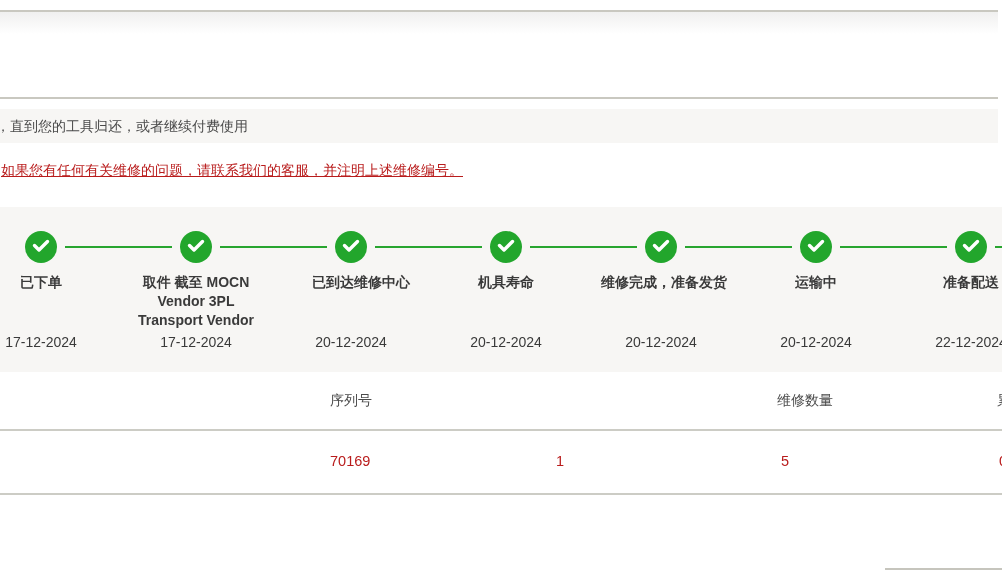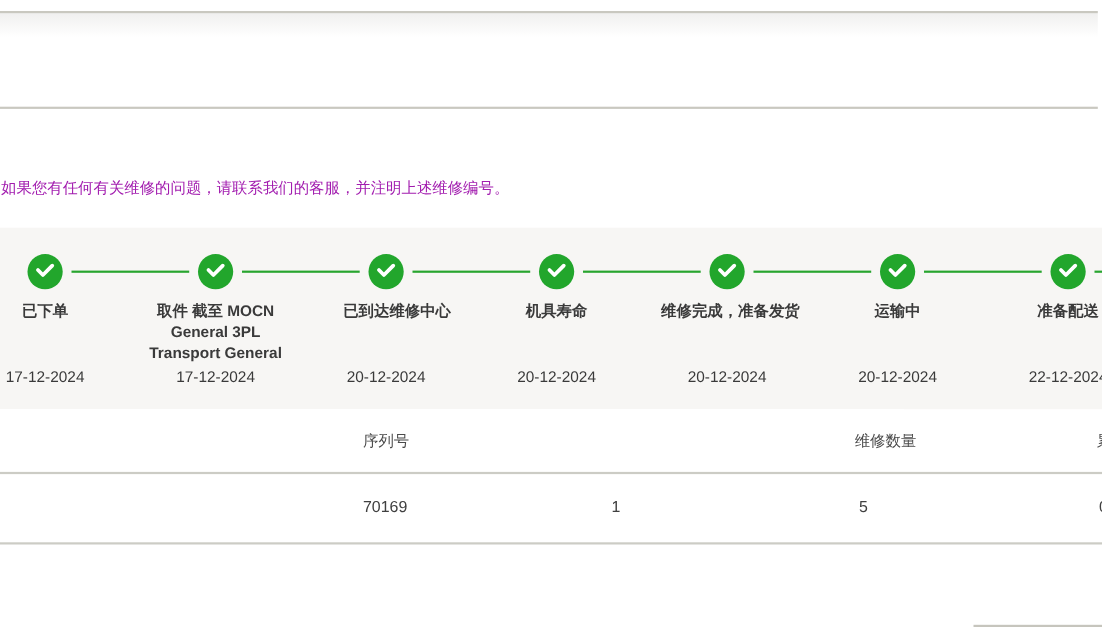--- a/index.html
+++ b/index.html
@@ -28,21 +28,21 @@
     background: #f7f6f4;
     overflow: hidden;
   }
   .note-row-text {
     position: absolute; left: -4px; top: 0;
     line-height: 34px; font-size: 14px; color: #4a4a4a;
     white-space: nowrap;
   }
   .note-line2 {
     position: absolute; top: 162px; left: 1px;
-    font-size: 14px; color: #a21caf; white-space: nowrap;
+    font-size: 14px; color: #b91c1c; white-space: nowrap; text-decoration: underline;
   }
 
   .timeline-section {
     position: absolute; top: 207px; left: 0;
     width: 1002px; height: 165px;
     background: #f7f6f4;
   }
   .connector {
     position: absolute; top: 39px; height: 2px;
     background: #28a52f;
@@ -67,41 +67,44 @@
   .table-section {
     position: absolute; top: 372px; left: 0;
     width: 822px; height: 201px; background: #ffffff;
   }
   .th-cell {
     position: absolute; top: 0; height: 57px; line-height: 57px;
     font-size: 14px; color: #4a4a4a; white-space: nowrap;
   }
   .td-cell {
     position: absolute; top: 57px; height: 65px; line-height: 65px;
-    font-size: 14.5px; color: #404040; white-space: nowrap;
+    font-size: 14.5px; color: #b91c1c; white-space: nowrap;
   }
   .table-line { position: absolute; left: 0; width: 1002px; height: 2px; background: #ccccc5; }
   .table-line-1 { top: 57px; }
   .table-line-2 { top: 121px; }
   .clip-frag { overflow: hidden; }
 
   .h-scrollbar {
     position: absolute; top: 568px; left: 885px;
     width: 117px; height: 2px; background: #c6c5bd;
   }
 </style>
 </head>
 <body>
 
 <div class="page">
 
   <div class="hline top-line"></div>
   <div class="top-shadow"></div>
   <div class="hline second-line"></div>
 
+  <div class="note-row">
+    <div class="note-row-text"><span>，</span><span>直到您的工具归还，或者继续付费使用</span></div>
+  </div>
 
   <div class="note-line2">如果您有任何有关维修的问题，请联系我们的客服，并注明上述维修编号。</div>
 
   <div class="timeline-section" id="timeline">
       <div class="connector" style="left: 65px; width: 107px;"></div>
   <div class="step">
     <div class="step-circle" style="left: 25px;">
       <span><svg width="32" height="32" viewBox="0 0 32 32">
         <path d="M9.5 16.5 L14 21 L22.5 12.5" fill="none" stroke="#ffffff" stroke-width="3.4" stroke-linecap="round" stroke-linejoin="round"></path>
       </svg></span>
@@ -109,21 +112,21 @@
     <div class="step-label" style="left: -25px;">已下单</div>
     <div class="step-date" style="left: -7px;">17-12-2024</div>
   </div>
 <div class="connector" style="left: 220px; width: 107px;"></div>
   <div class="step">
     <div class="step-circle" style="left: 180px;">
       <span><svg width="32" height="32" viewBox="0 0 32 32">
         <path d="M9.5 16.5 L14 21 L22.5 12.5" fill="none" stroke="#ffffff" stroke-width="3.4" stroke-linecap="round" stroke-linejoin="round"></path>
       </svg></span>
     </div>
-    <div class="step-label" style="left: 130px;">取件 截至 MOCN General 3PL Transport General</div>
+    <div class="step-label" style="left: 130px;">取件 截至 MOCN Vendor 3PL Transport Vendor</div>
     <div class="step-date" style="left: 148px;">17-12-2024</div>
   </div>
 <div class="connector" style="left: 375px; width: 107px;"></div>
   <div class="step">
     <div class="step-circle" style="left: 335px;">
       <span><svg width="32" height="32" viewBox="0 0 32 32">
         <path d="M9.5 16.5 L14 21 L22.5 12.5" fill="none" stroke="#ffffff" stroke-width="3.4" stroke-linecap="round" stroke-linejoin="round"></path>
       </svg></span>
     </div>
     <div class="step-label" style="left: 295px;">已到达维修中心</div>

